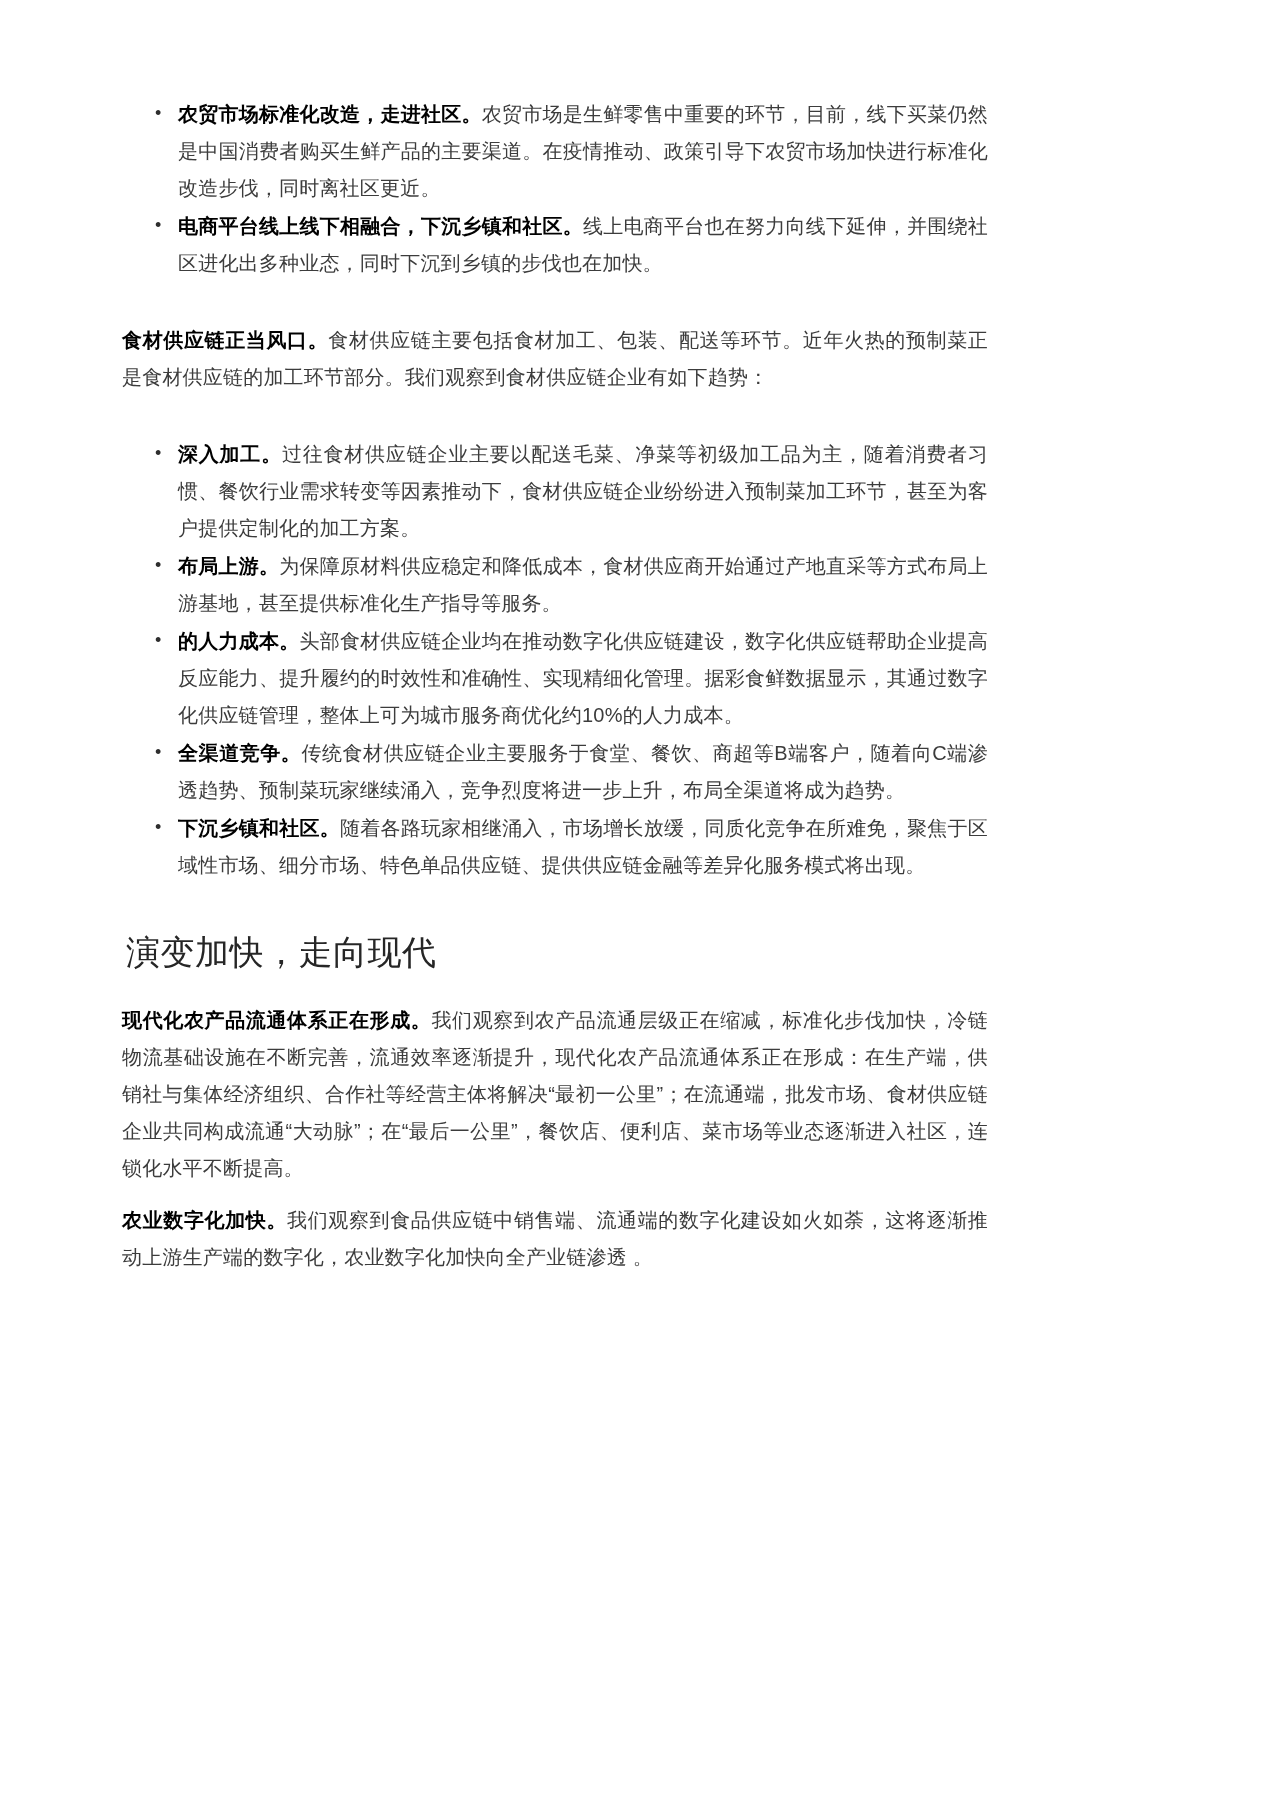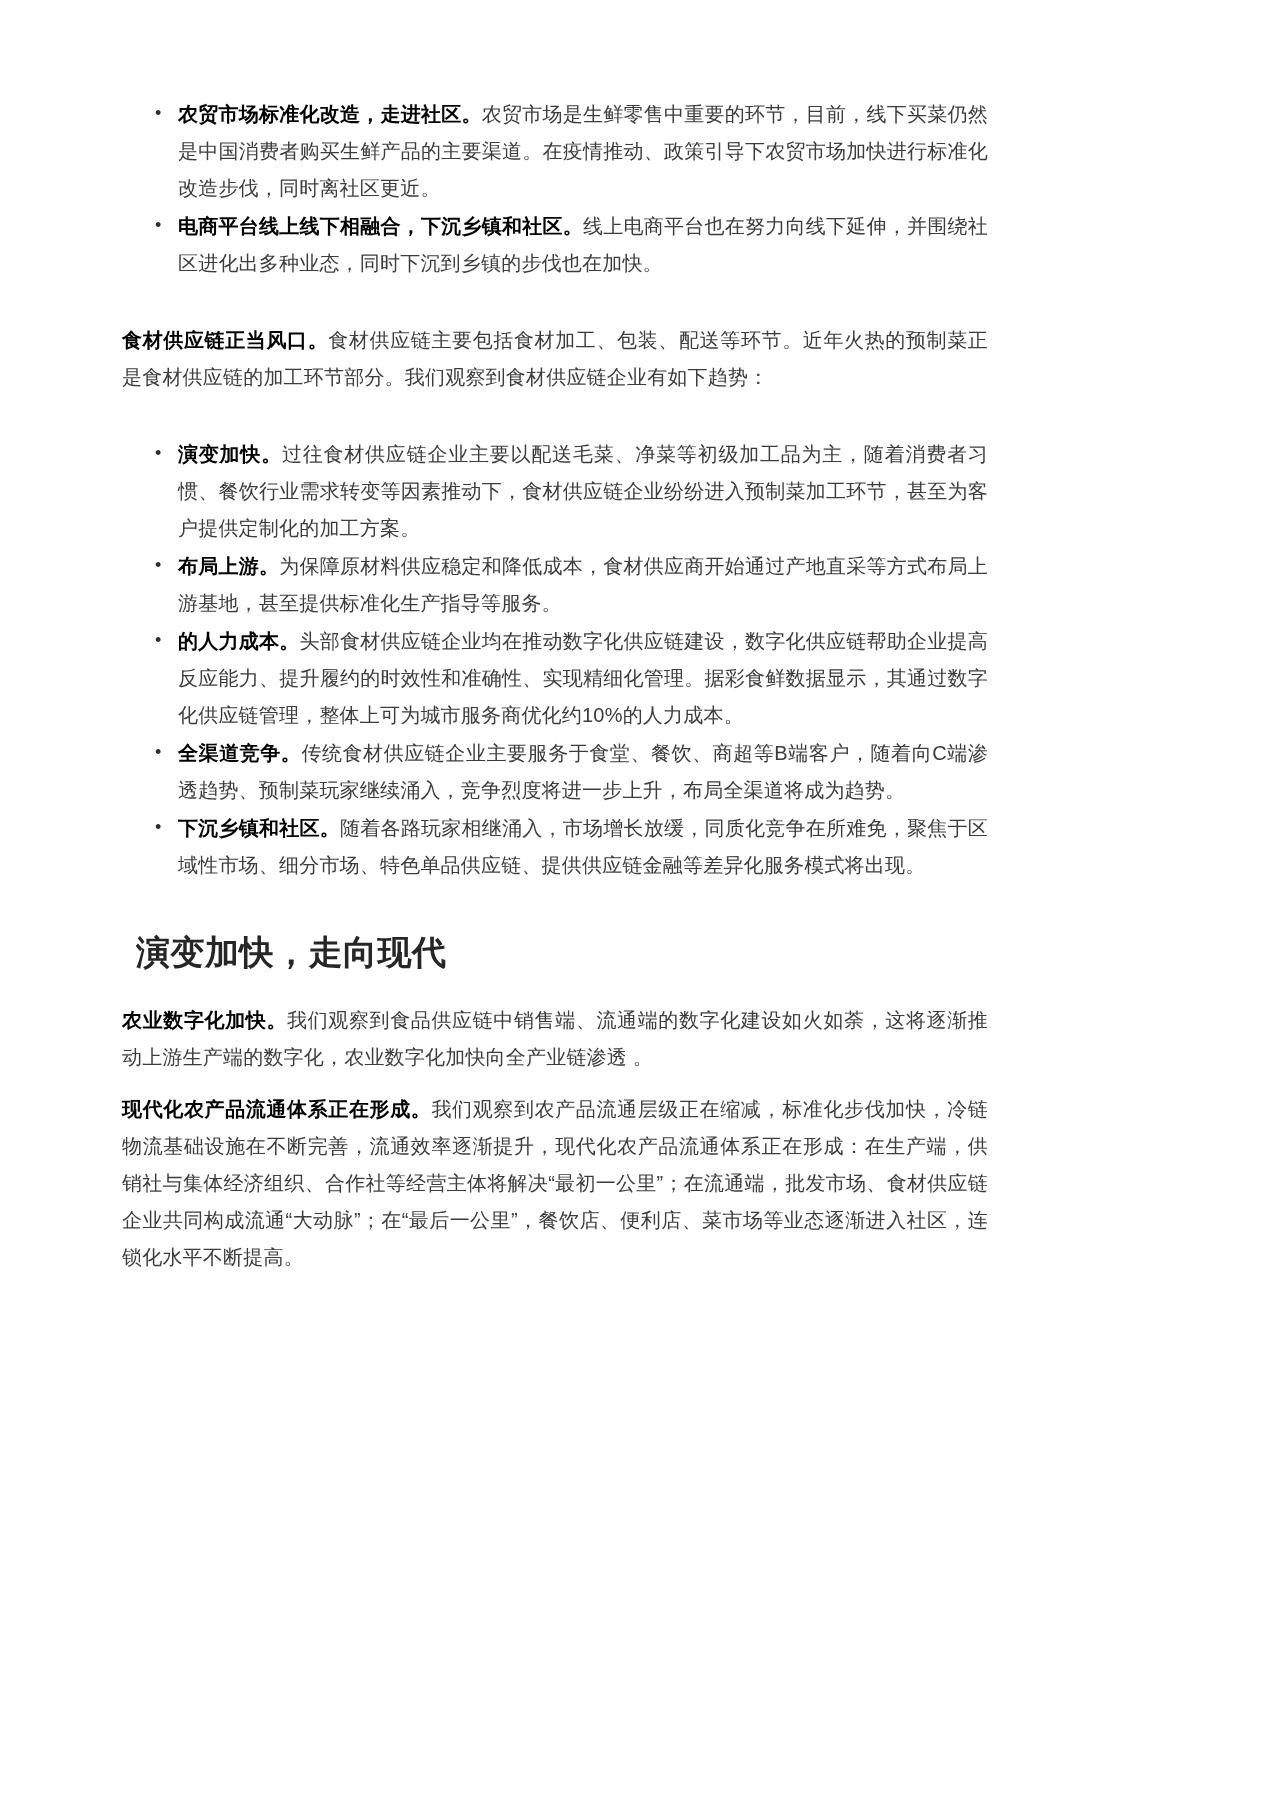--- a/index.html
+++ b/index.html
@@ -41,24 +41,24 @@
     margin: 0 0 1px 0;
   }
   ul.blist li .dot {
     position: absolute;
     left: 33px;
     top: -1px;
     font-size: 18px;
     color: #2e2e2e;
   }
   h1.section-heading {
-    margin: 46px 0 28px 14px;
+    margin: 46px 0 28px 4px;
     font-size: 34px;
     line-height: 44px;
-    font-weight: 700;
+    font-weight: 400;
     color: #262626;
     text-align: left;
     letter-spacing: 0.5px;
   }
 </style>
 </head>
 <body>
 
 <div class="page">
 
@@ -70,40 +70,40 @@
       <span class="dot">•</span><b class="lead">电商平台线上线下相融合，下沉乡镇和社区。</b><span>线上电商平台也在努力向线下延伸，并围绕社区进化出多种业态，同时下沉到乡镇的步伐也在加快。</span>
     </li>
   </ul>
 
   <p class="para">
     <b class="lead">食材供应链正当风口。</b><span>食材供应链主要包括食材加工、包装、配送等环节。近年火热的预制菜正是食材供应链的加工环节部分。我们观察到食材供应链企业有如下趋势：</span>
   </p>
 
   <ul class="blist">
     <li>
-      <span class="dot">•</span><b class="lead">演变加快。</b><span>过往食材供应链企业主要以配送毛菜、净菜等初级加工品为主，随着消费者习惯、餐饮行业需求转变等因素推动下，食材供应链企业纷纷进入预制菜加工环节，甚至为客户提供定制化的加工方案。</span>
+      <span class="dot">•</span><b class="lead">深入加工。</b><span>过往食材供应链企业主要以配送毛菜、净菜等初级加工品为主，随着消费者习惯、餐饮行业需求转变等因素推动下，食材供应链企业纷纷进入预制菜加工环节，甚至为客户提供定制化的加工方案。</span>
     </li>
     <li>
       <span class="dot">•</span><b class="lead">布局上游。</b><span>为保障原材料供应稳定和降低成本，食材供应商开始通过产地直采等方式布局上游基地，甚至提供标准化生产指导等服务。</span>
     </li>
     <li>
       <span class="dot">•</span><b class="lead">的人力成本。</b><span>头部食材供应链企业均在推动数字化供应链建设，数字化供应链帮助企业提高反应能力、提升履约的时效性和准确性、实现精细化管理。据彩食鲜数据显示，其通过数字化供应链管理，整体上可为城市服务商优化约10%的人力成本。</span>
     </li>
     <li>
       <span class="dot">•</span><b class="lead">全渠道竞争。</b><span>传统食材供应链企业主要服务于食堂、餐饮、商超等B端客户，随着向C端渗透趋势、预制菜玩家继续涌入，竞争烈度将进一步上升，布局全渠道将成为趋势。</span>
     </li>
     <li>
       <span class="dot">•</span><b class="lead">下沉乡镇和社区。</b><span>随着各路玩家相继涌入，市场增长放缓，同质化竞争在所难免，聚焦于区域性市场、细分市场、特色单品供应链、提供供应链金融等差异化服务模式将出现。</span>
     </li>
   </ul>
 
 
   <h1 class="section-heading">演变加快，走向现代</h1>
 
   <p class="para">
-    <b class="lead">农业数字化加快。</b><span>我们观察到食品供应链中销售端、流通端的数字化建设如火如荼，这将逐渐推动上游生产端的数字化，农业数字化加快向全产业链渗透 。</span>
+    <b class="lead">现代化农产品流通体系正在形成。</b><span>我们观察到农产品流通层级正在缩减，标准化步伐加快，冷链物流基础设施在不断完善，流通效率逐渐提升，现代化农产品流通体系正在形成：在生产端，供销社与集体经济组织、合作社等经营主体将解决“最初一公里”；在流通端，批发市场、食材供应链企业共同构成流通“大动脉”；在“最后一公里”，餐饮店、便利店、菜市场等业态逐渐进入社区，连锁化水平不断提高。</span>
   </p>
 
   <p class="para">
-    <b class="lead">现代化农产品流通体系正在形成。</b><span>我们观察到农产品流通层级正在缩减，标准化步伐加快，冷链物流基础设施在不断完善，流通效率逐渐提升，现代化农产品流通体系正在形成：在生产端，供销社与集体经济组织、合作社等经营主体将解决“最初一公里”；在流通端，批发市场、食材供应链企业共同构成流通“大动脉”；在“最后一公里”，餐饮店、便利店、菜市场等业态逐渐进入社区，连锁化水平不断提高。</span>
+    <b class="lead">农业数字化加快。</b><span>我们观察到食品供应链中销售端、流通端的数字化建设如火如荼，这将逐渐推动上游生产端的数字化，农业数字化加快向全产业链渗透 。</span>
   </p>
 
 </div>
 
 </body></html>

